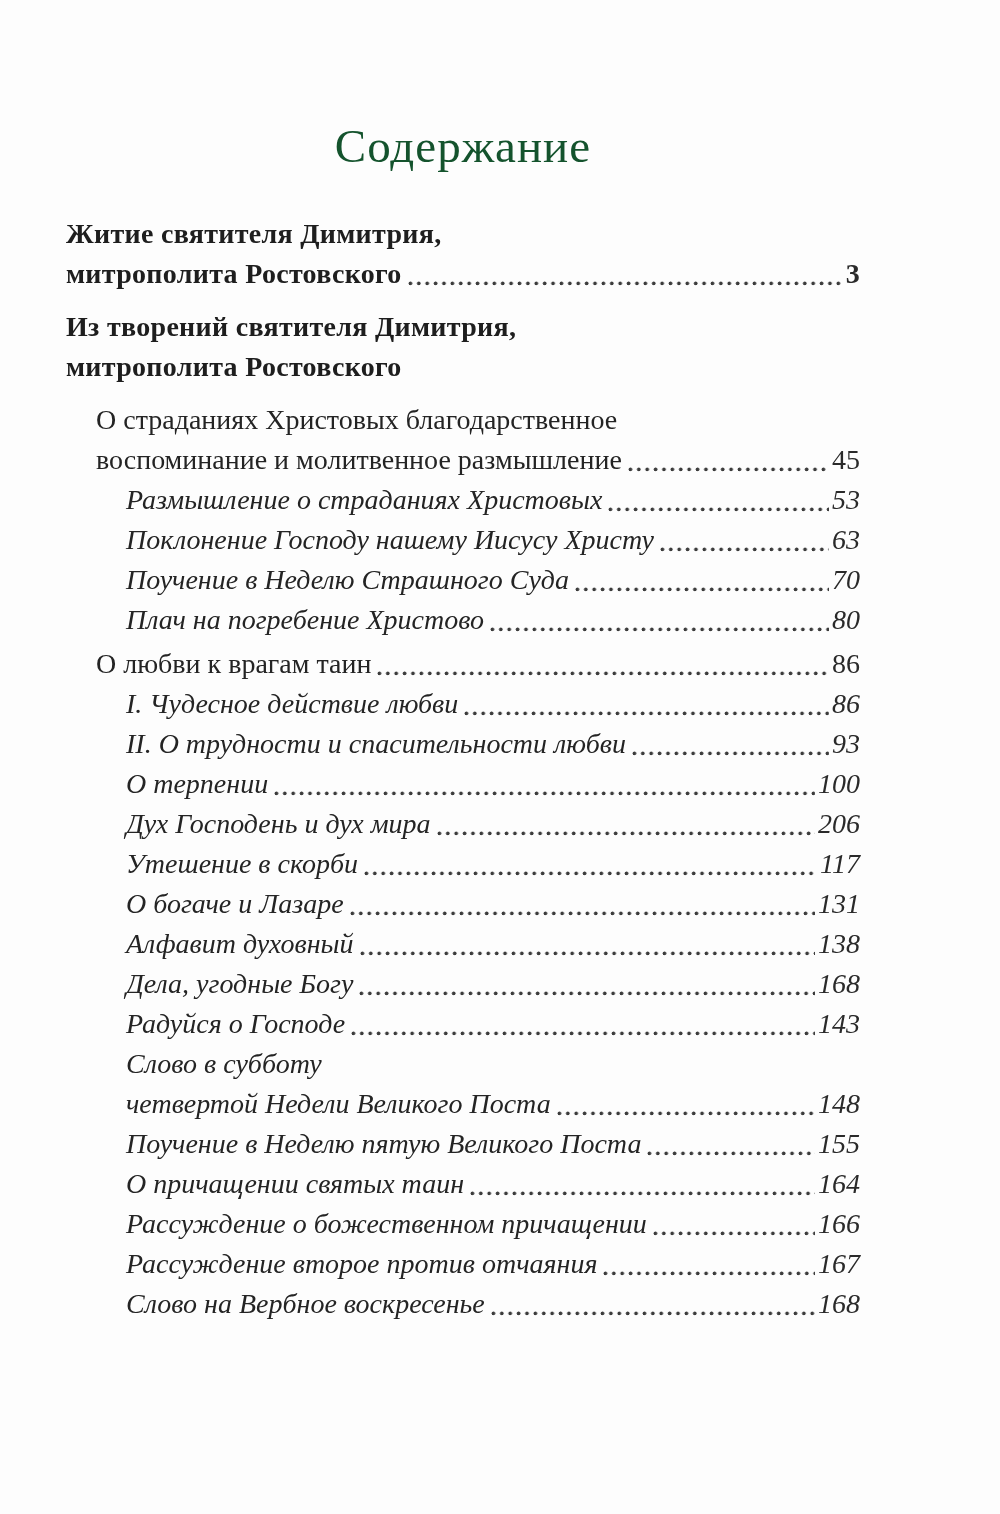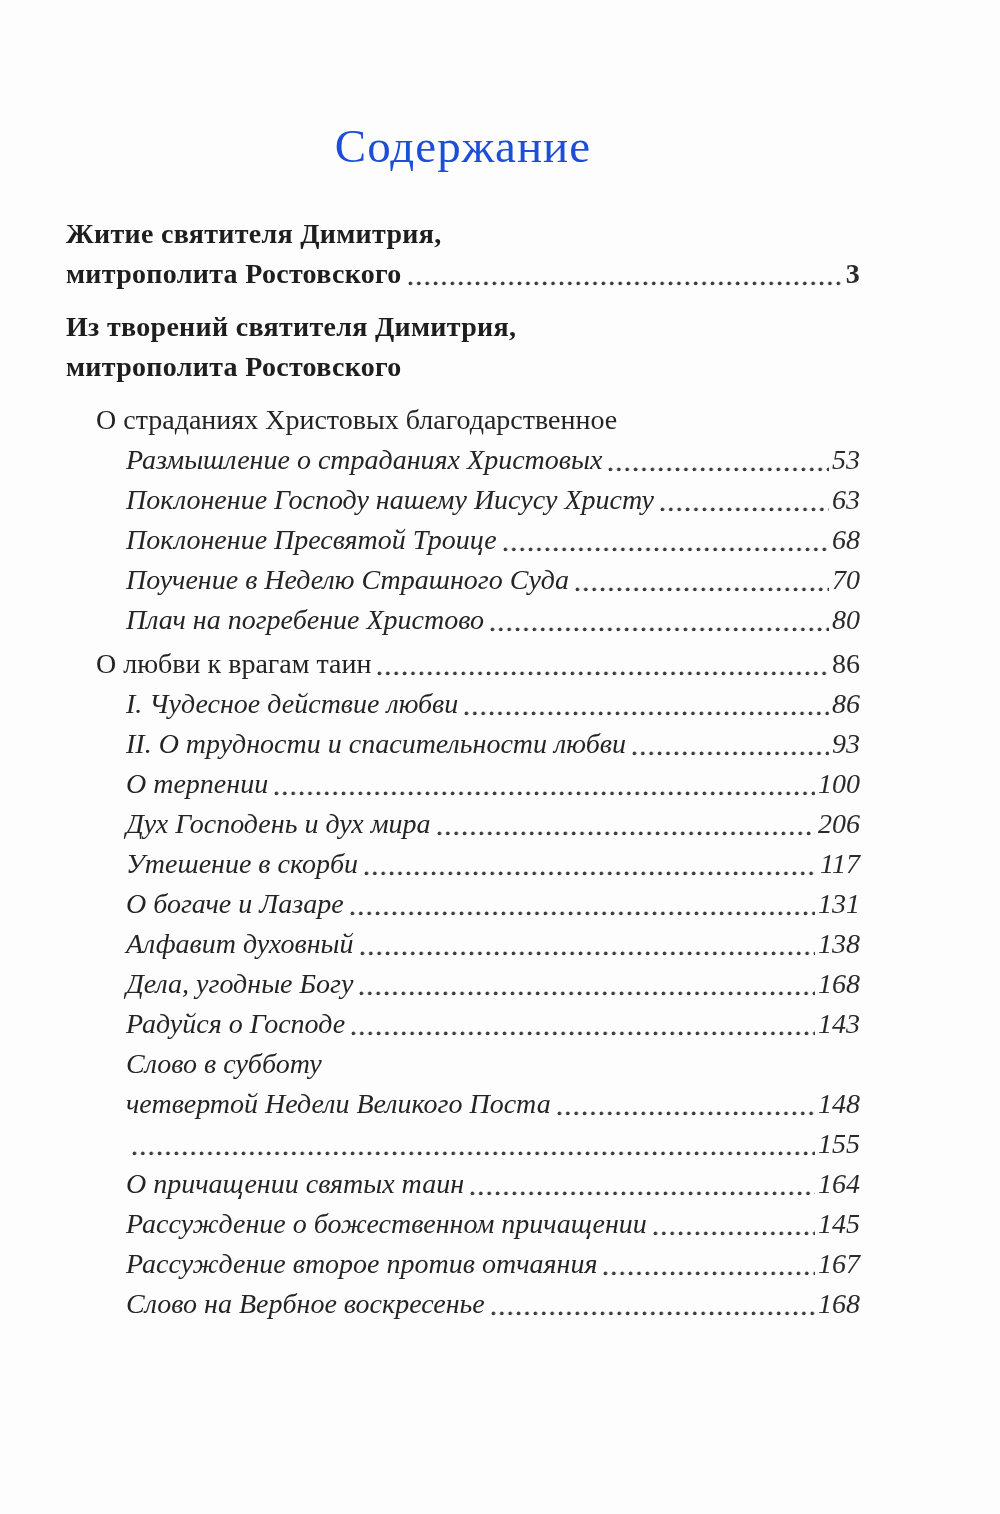--- a/index.html
+++ b/index.html
@@ -15,21 +15,21 @@
     font-size: 28px;
     line-height: 40px;
     padding: 118px 140px 40px 66px;
     overflow: hidden;
   }
   .title {
     font-size: 47px;
     font-weight: 400;
     line-height: 56px;
     text-align: center;
-    color: #1d4ed8;
+    color: #14532d;
     margin-bottom: 40px;
     letter-spacing: 1px;
   }
   .toc { width: 100%; }
   .entry { width: 100%; }
   .entry.heading {
     font-weight: bold;
     color: #1e1e1e;
     margin: 13px 0 13px 0;
     letter-spacing: 0.3px;
@@ -69,44 +69,42 @@
           <span class="leader"></span>
           <span class="pageno">3</span>
         </div>
       </div>
       <div class="entry heading">
         <div class="line">Из творений святителя Димитрия,</div>
         <div class="line">митрополита Ростовского</div>
       </div>
       <div class="entry level1">
         <div class="line">О страданиях Христовых благодарственное</div>
+        <div class="line row">
+          <span class="text">воспоминание и молитвенное размышление</span>
+          <span class="leader"></span>
+          <span class="pageno">45</span>
+        </div>
       </div>
       <div class="entry level2">
         <div class="line row">
           <span class="text">Размышление о страданиях Христовых</span>
           <span class="leader"></span>
           <span class="pageno">53</span>
         </div>
       </div>
       <div class="entry level2">
         <div class="line row">
           <span class="text">Поклонение Господу нашему Иисусу Христу</span>
           <span class="leader"></span>
           <span class="pageno">63</span>
         </div>
       </div>
       <div class="entry level2">
         <div class="line row">
-          <span class="text">Поклонение Пресвятой Троице</span>
-          <span class="leader"></span>
-          <span class="pageno">68</span>
-        </div>
-      </div>
-      <div class="entry level2">
-        <div class="line row">
           <span class="text">Поучение в Неделю Страшного Суда</span>
           <span class="leader"></span>
           <span class="pageno">70</span>
         </div>
       </div>
       <div class="entry level2">
         <div class="line row">
           <span class="text">Плач на погребение Христово</span>
           <span class="leader"></span>
           <span class="pageno">80</span>
@@ -185,36 +183,37 @@
       <div class="entry level2">
         <div class="line">Слово в субботу</div>
         <div class="line row">
           <span class="text">четвертой Недели Великого Поста</span>
           <span class="leader"></span>
           <span class="pageno">148</span>
         </div>
       </div>
       <div class="entry level2">
         <div class="line row">
+          <span class="text">Поучение в Неделю пятую Великого Поста</span>
           <span class="leader"></span>
           <span class="pageno">155</span>
         </div>
       </div>
       <div class="entry level2">
         <div class="line row">
           <span class="text">О причащении святых таин</span>
           <span class="leader"></span>
           <span class="pageno">164</span>
         </div>
       </div>
       <div class="entry level2">
         <div class="line row">
           <span class="text">Рассуждение о божественном причащении</span>
           <span class="leader"></span>
-          <span class="pageno">145</span>
+          <span class="pageno">166</span>
         </div>
       </div>
       <div class="entry level2">
         <div class="line row">
           <span class="text">Рассуждение второе против отчаяния</span>
           <span class="leader"></span>
           <span class="pageno">167</span>
         </div>
       </div>
       <div class="entry level2">

